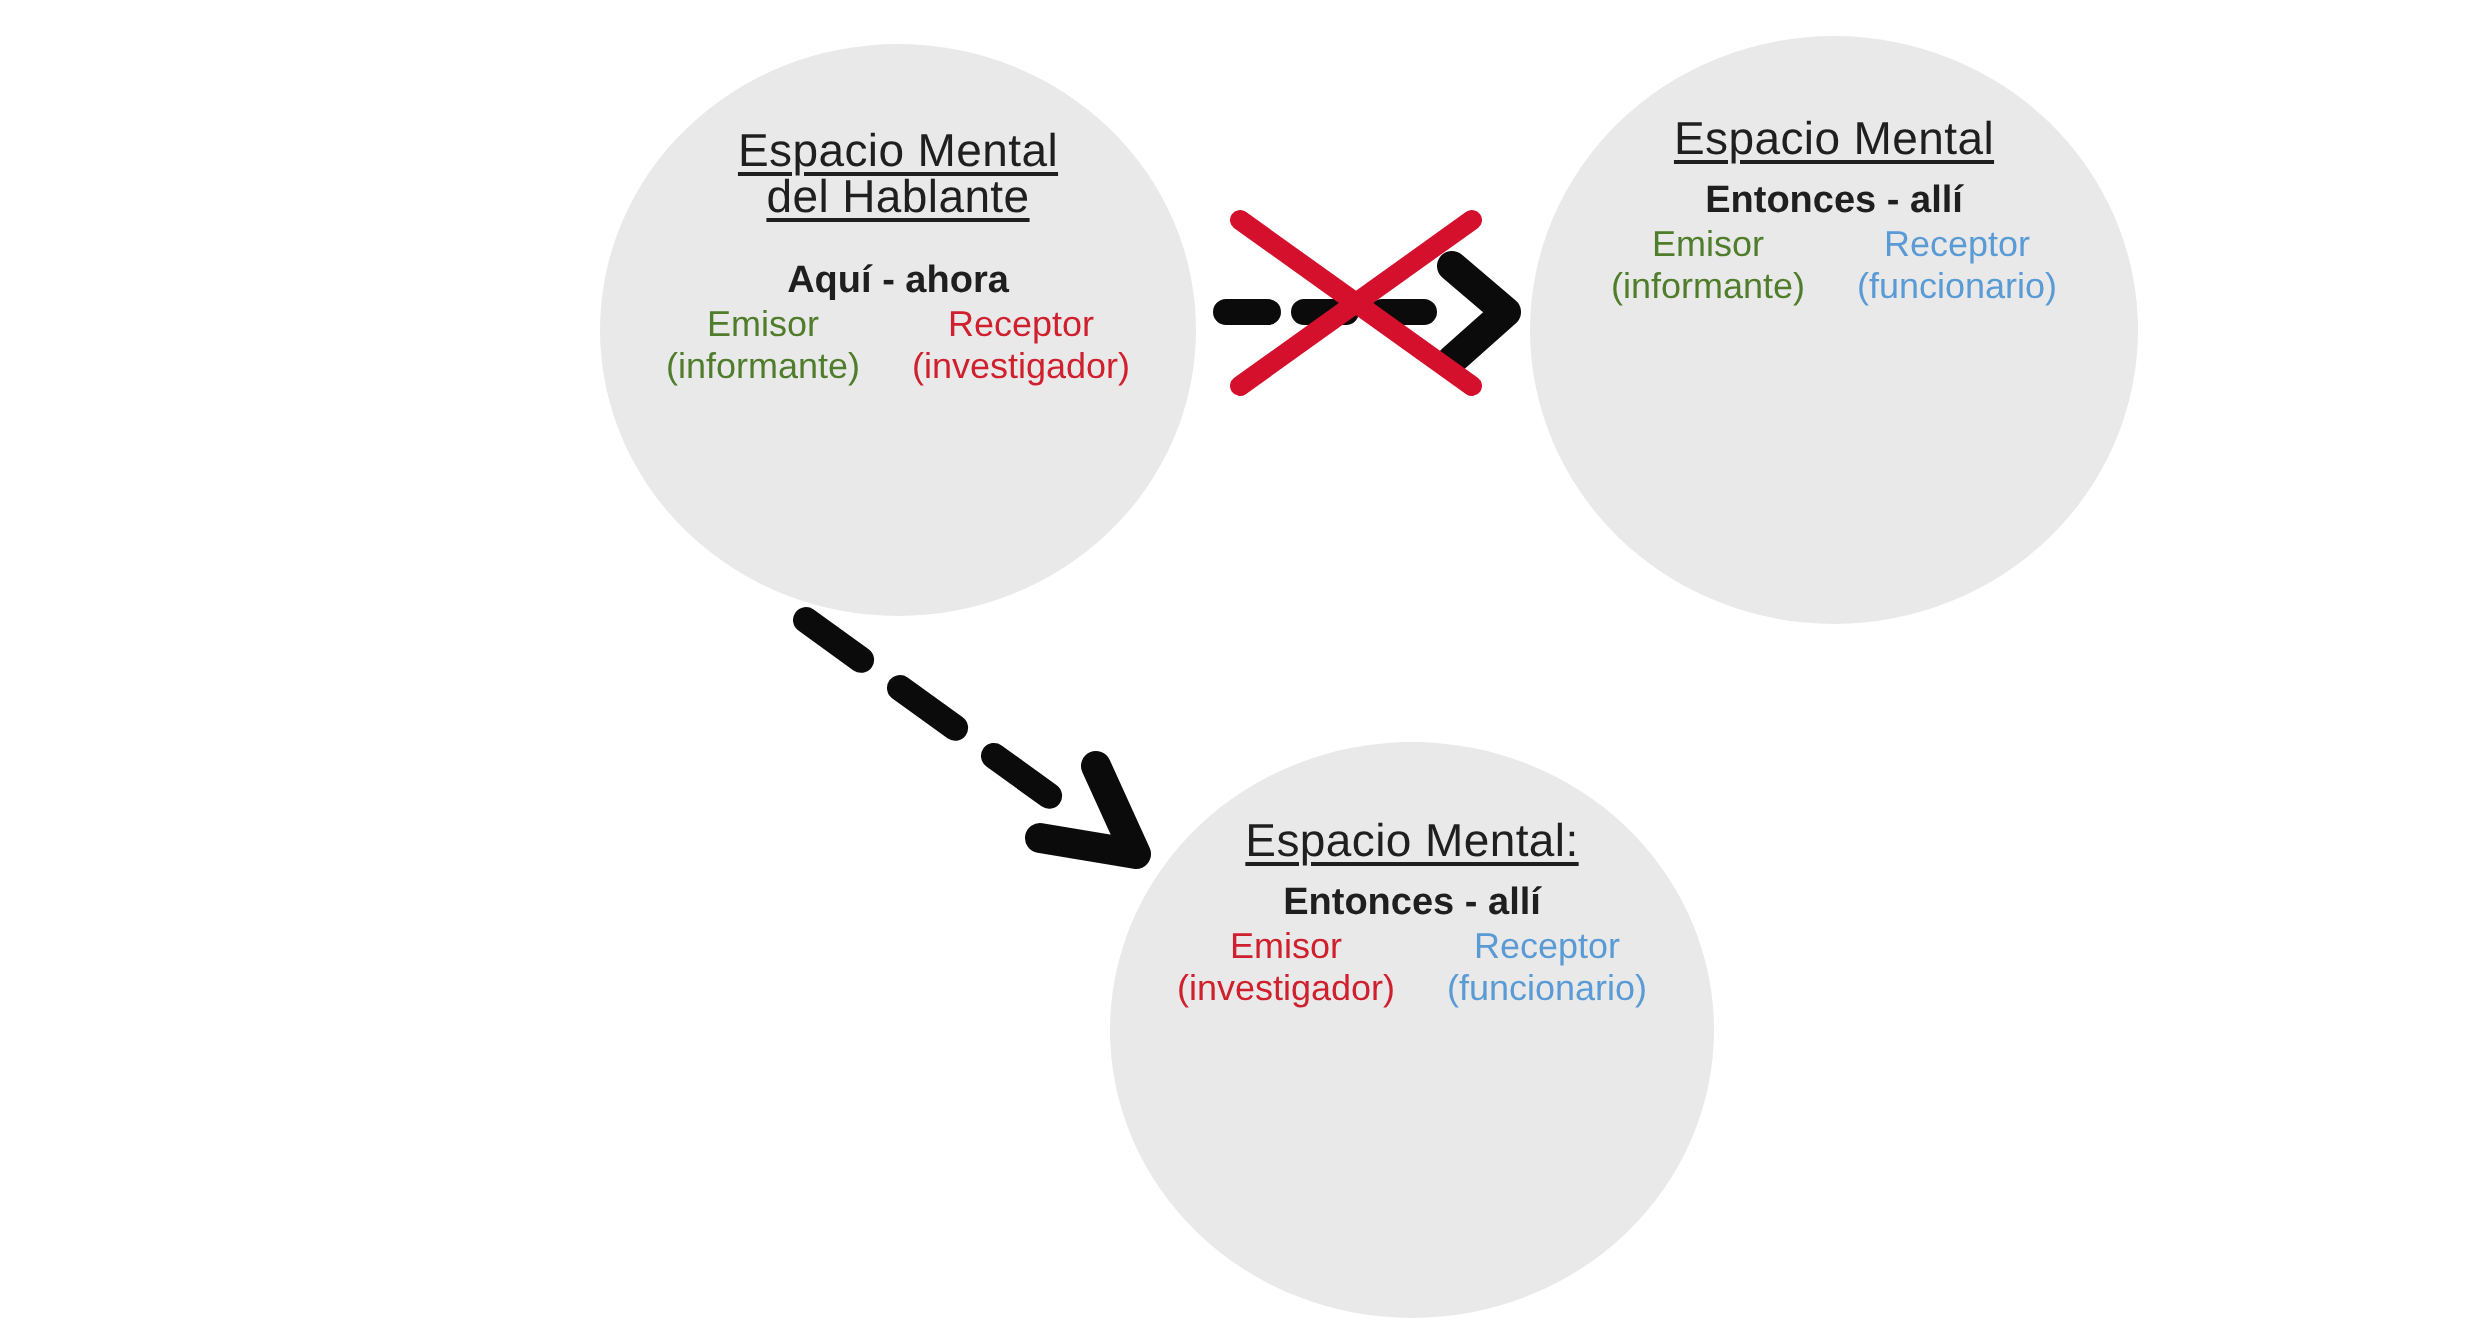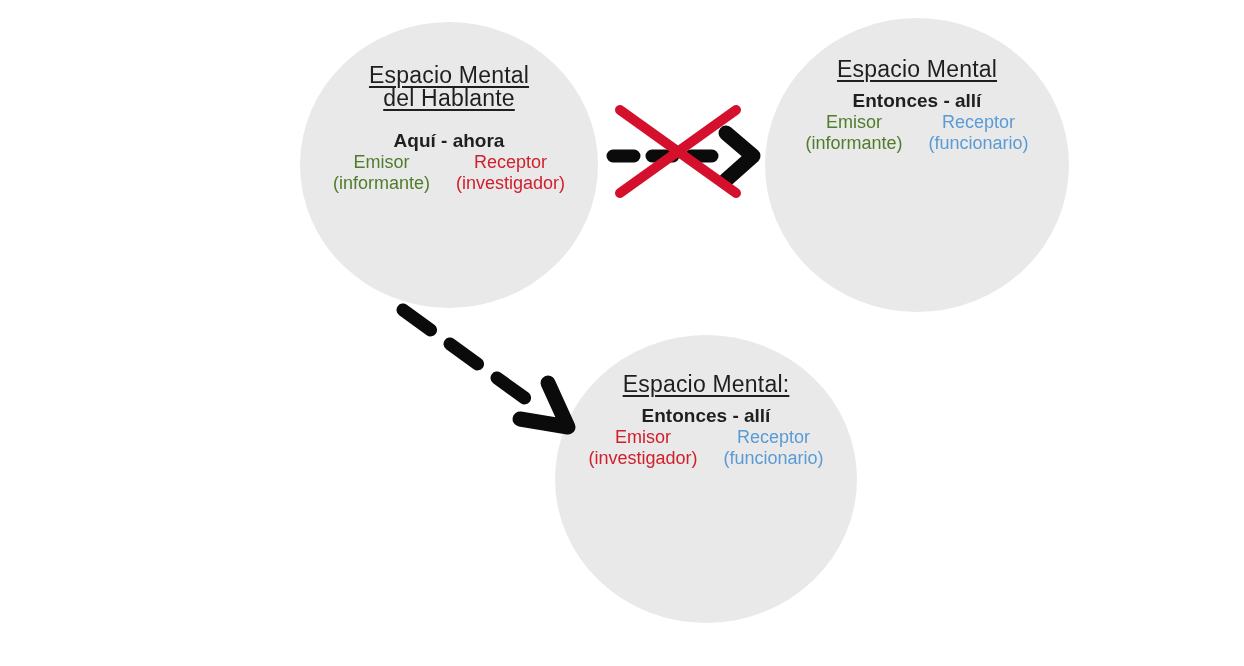--- a/index.html
+++ b/index.html
@@ -20,21 +20,21 @@
     position: absolute;
     border-radius: 50%;
     box-sizing: border-box;
     display: flex;
     flex-direction: column;
     align-items: center;
     text-align: center;
   }
   #c1 { left: 300px; top: 22px;  width: 298px; height: 286px; padding-top: 42px; }
   #c2 { left: 765px; top: 18px;  width: 304px; height: 294px; padding-top: 40px; }
-  #c3 { left: 555px; top: 335px; width: 302px; height: 288px; padding-top: 38px; }
+  #c3 { left: 555px; top: 371px; width: 302px; height: 288px; padding-top: 38px; }
 
   .title {
     font-size: 23px;
     line-height: 23px;
     font-weight: 400;
     letter-spacing: 0.2px;
   }
   .title .line {
     text-decoration: underline;
     text-decoration-thickness: 2px;

